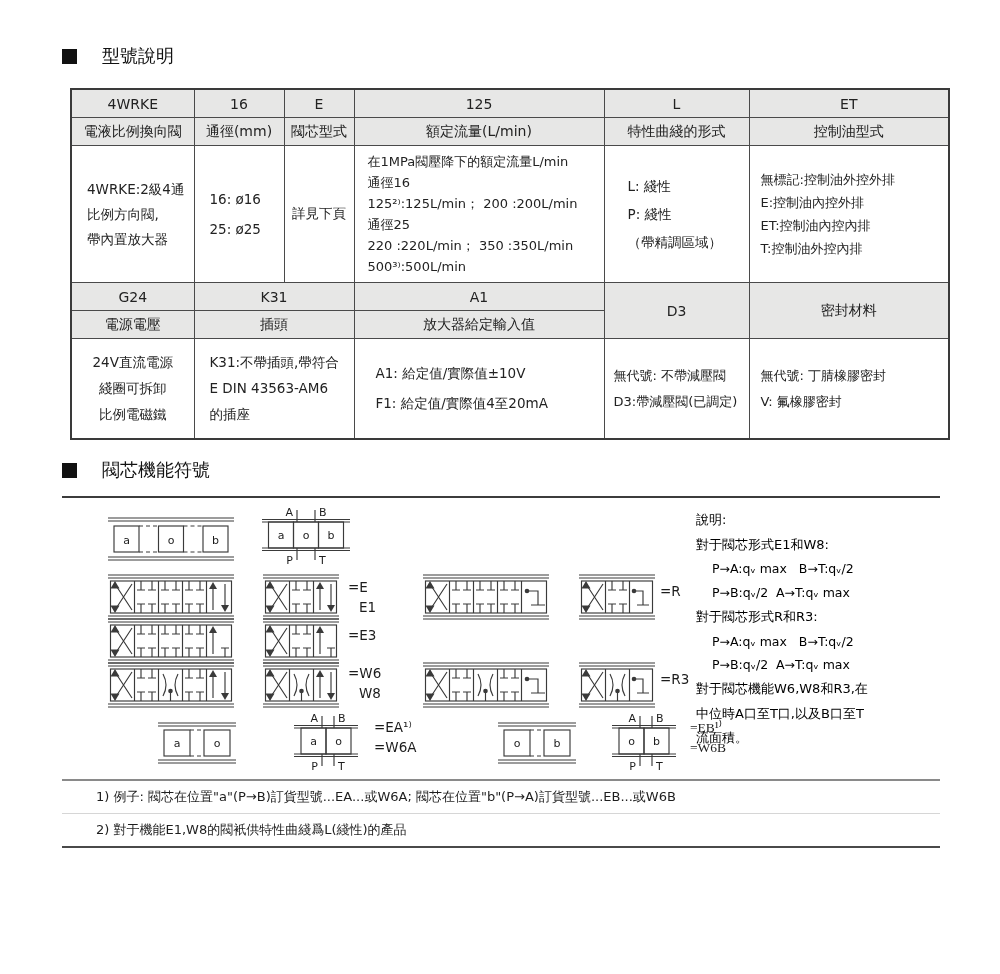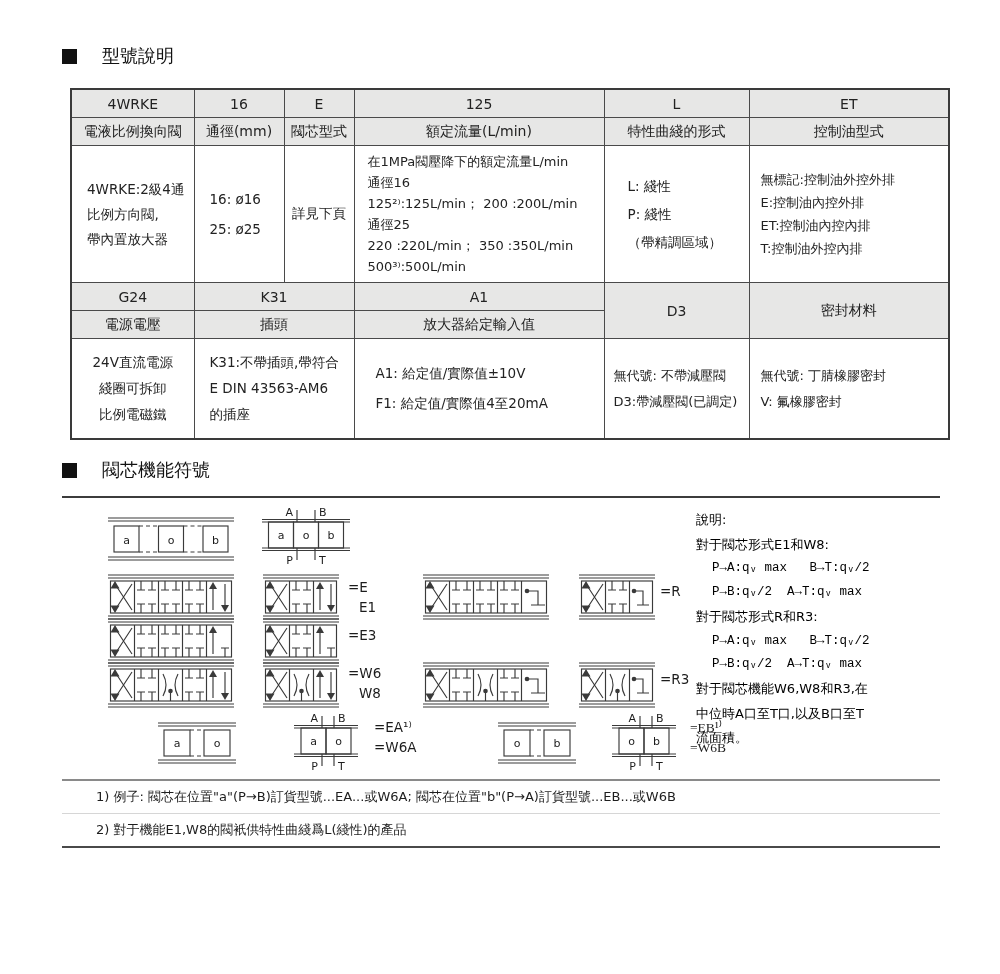--- a/index.html
+++ b/index.html
@@ -36,21 +36,21 @@
   .sym{position:absolute;}
   .sym path,.sym rect{stroke:#3a3a3a;stroke-width:1.15;fill:none;}
   .sym .dash{stroke-dasharray:4 3;}
   .sym .tri{fill:#3a3a3a;stroke:none;}
   .sym .dot{fill:#3a3a3a;stroke:none;}
   .sym text{fill:#1d1d1d;font-size:11px;font-family:"DejaVu Sans",sans-serif;}
   .symlabel{position:absolute;font-size:13.5px;color:#1c1c1c;line-height:1.45;}
   .symlabel .ind{padding-left:11px;}
   
   .exp{position:absolute;left:634px;top:8px;width:220px;font-size:13px;line-height:1.9;color:#000000;}
-  .exp .formula{white-space:pre;padding-left:16px;font-size:12.5px;font-family:Liberation Mono, monospace;}
+  .exp .formula{white-space:pre;padding-left:16px;font-size:12.5px;}
   
   .notes{left:62px;top:779px;width:878px;border-top:2px solid #8a8a8a;border-bottom:2px solid #4a4a4a;}
   .note-row{padding:7px 0 7px 34px;font-size:13px;color:#1e1e1e;border-bottom:1px solid #d6d6d6;}
   .note-row:last-child{border-bottom:none;}
 </style>
 </head>
 <body>
 
 <div class="abs sec-title" style="left:62px;top:44px;">
   <span class="sec-marker"></span>

